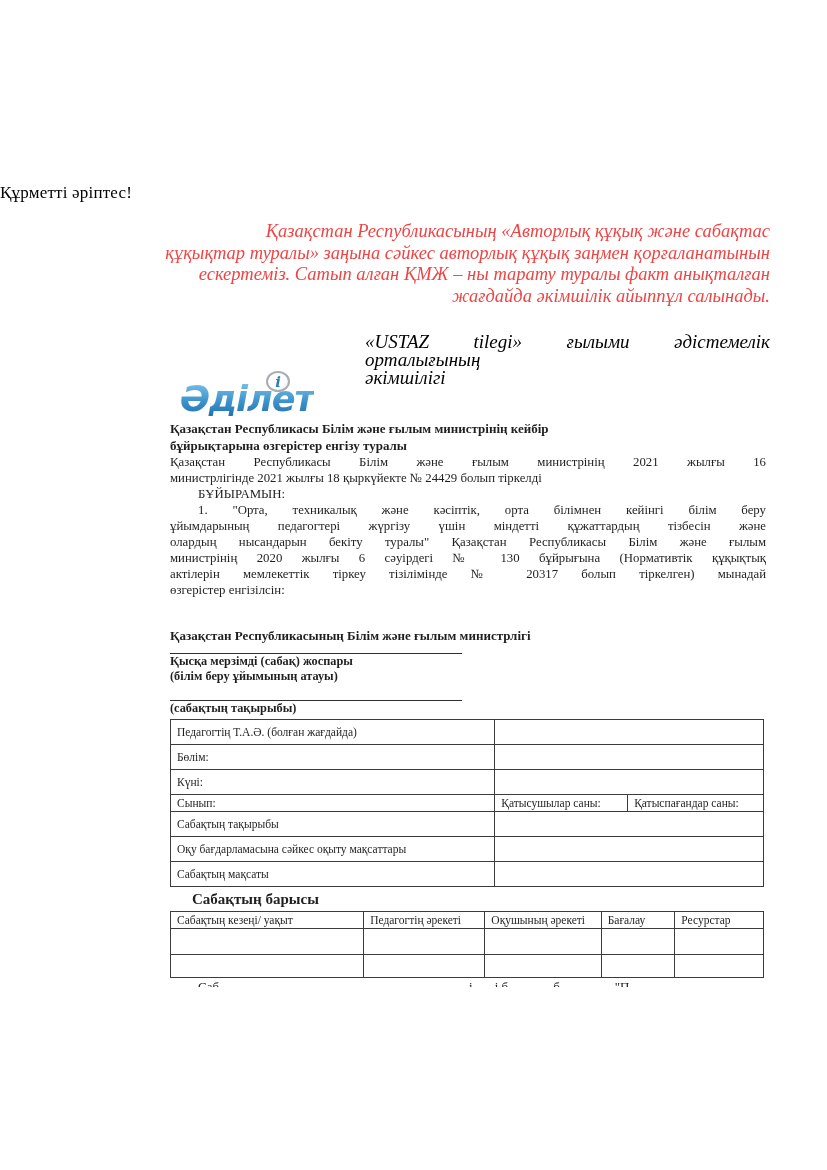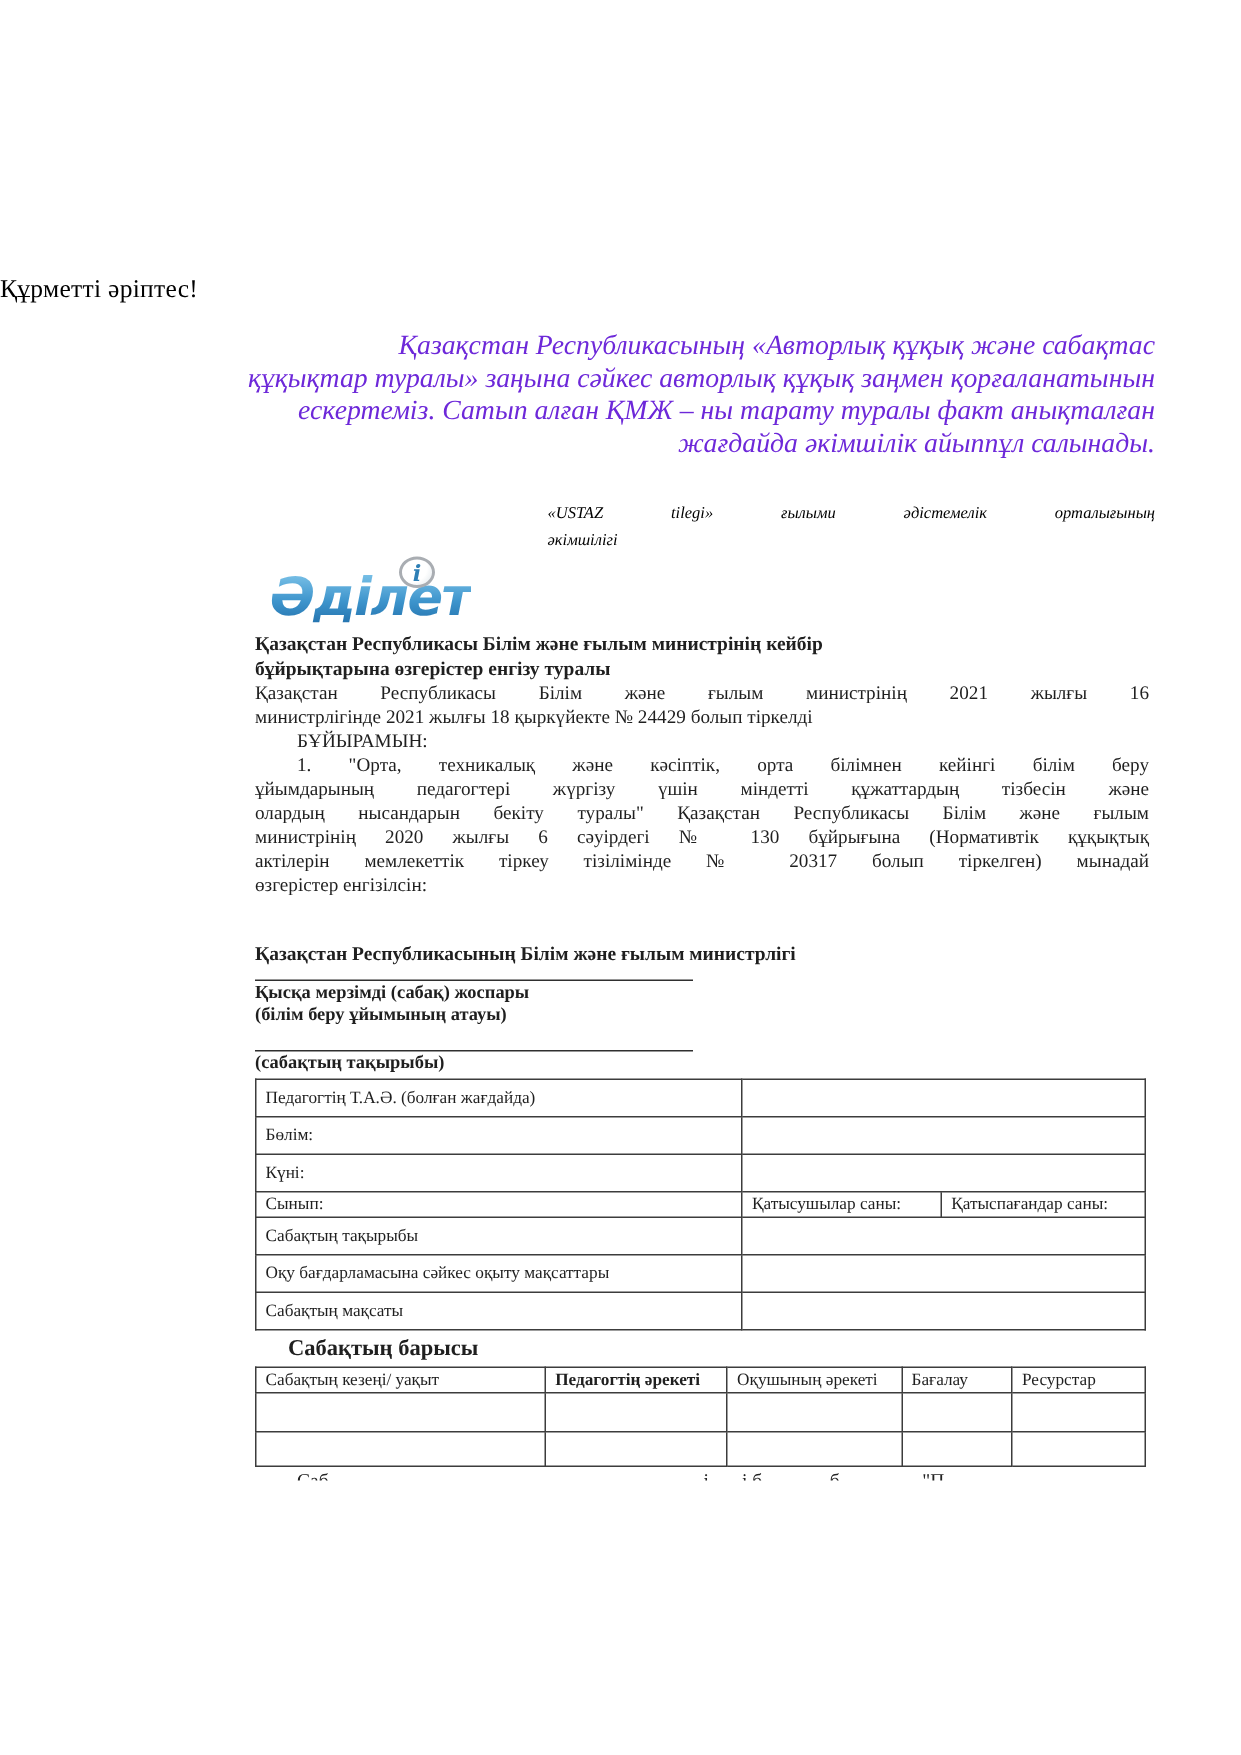--- a/index.html
+++ b/index.html
@@ -6,25 +6,25 @@
   html,body { background:#ffffff; }
   body {
     width:827px; height:1170px; position:relative; overflow:hidden;
     font-family:"Liberation Serif", serif; color:#000;
   }
   .page { position:absolute; inset:0; padding-top:183px; }
 
   .letter-title { text-align:left; font-size:17px; letter-spacing:.2px; }
 
   .notice { margin:18px 57px 0 60px; text-align:right; font-style:italic;
-            font-size:18.5px; line-height:21.5px; color:#6d28d9; }
+            font-size:18.5px; line-height:21.5px; color:#ef4444; }
   .notice .line { white-space:nowrap; }
 
   .attribution { margin:26px 57px 0 365px; width:405px; font-style:italic;
-                 font-size:11px; line-height:18px; }
+                 font-size:19px; line-height:18px; }
   .attribution .jline { text-align:justify; text-align-last:justify; }
   .attribution .lline { text-align:left; }
 
   
   .scan { position:absolute; left:170px; top:380px; width:596px;
           color:#1f1f1f; filter:blur(0.25px); }
 
   .logo { position:relative; height:40px; margin-left:10px; width:200px; }
   .logo-word {
     font-family:"DejaVu Sans", sans-serif; font-style:italic; font-weight:bold;
@@ -59,21 +59,21 @@
   td, th { border:1px solid #3c3c3c; padding:2px 6px; vertical-align:middle;
            font-weight:normal; text-align:left; }
   .t1 tr.r { height:25px; }
   .t1 tr.r4 { height:17px; }
   .t1 .c1 { width:325px; }
   .t1 .c2 { width:133px; }
   .t1 .c3 { width:136px; }
 
   .flow-heading { margin:4px 0 1px 22px; font-weight:bold; font-size:15px; }
   .t2 th { height:17px;margin-left:28px; }
-  .t2 .fc1 { width:195px; } .t2 .fc2 { width:122px;font-weight:bold; }
+  .t2 .fc1 { width:195px; } .t2 .fc2 { width:122px; }
   .t2 .fc3 { width:117px; } .t2 .fc4 { width:74px; } .t2 .fc5 { width:89px; }
   .t2 tr.er1 { height:26px; } .t2 tr.er2 { height:23px; }
 
   .clipped-line { height:7px; overflow:hidden; margin-top:2px; }
   .clipped-line .frags { display:flex; font-size:13px; line-height:14px; color:#222; }
   .clipped-line span:nth-child(1){ margin-left:28px; }
   .clipped-line span:nth-child(2){ margin-left:250px; }
   .clipped-line span:nth-child(3){ margin-left:22px; }
   .clipped-line span:nth-child(4){ margin-left:45px; }
   .clipped-line span:nth-child(5){ margin-left:55px; }

